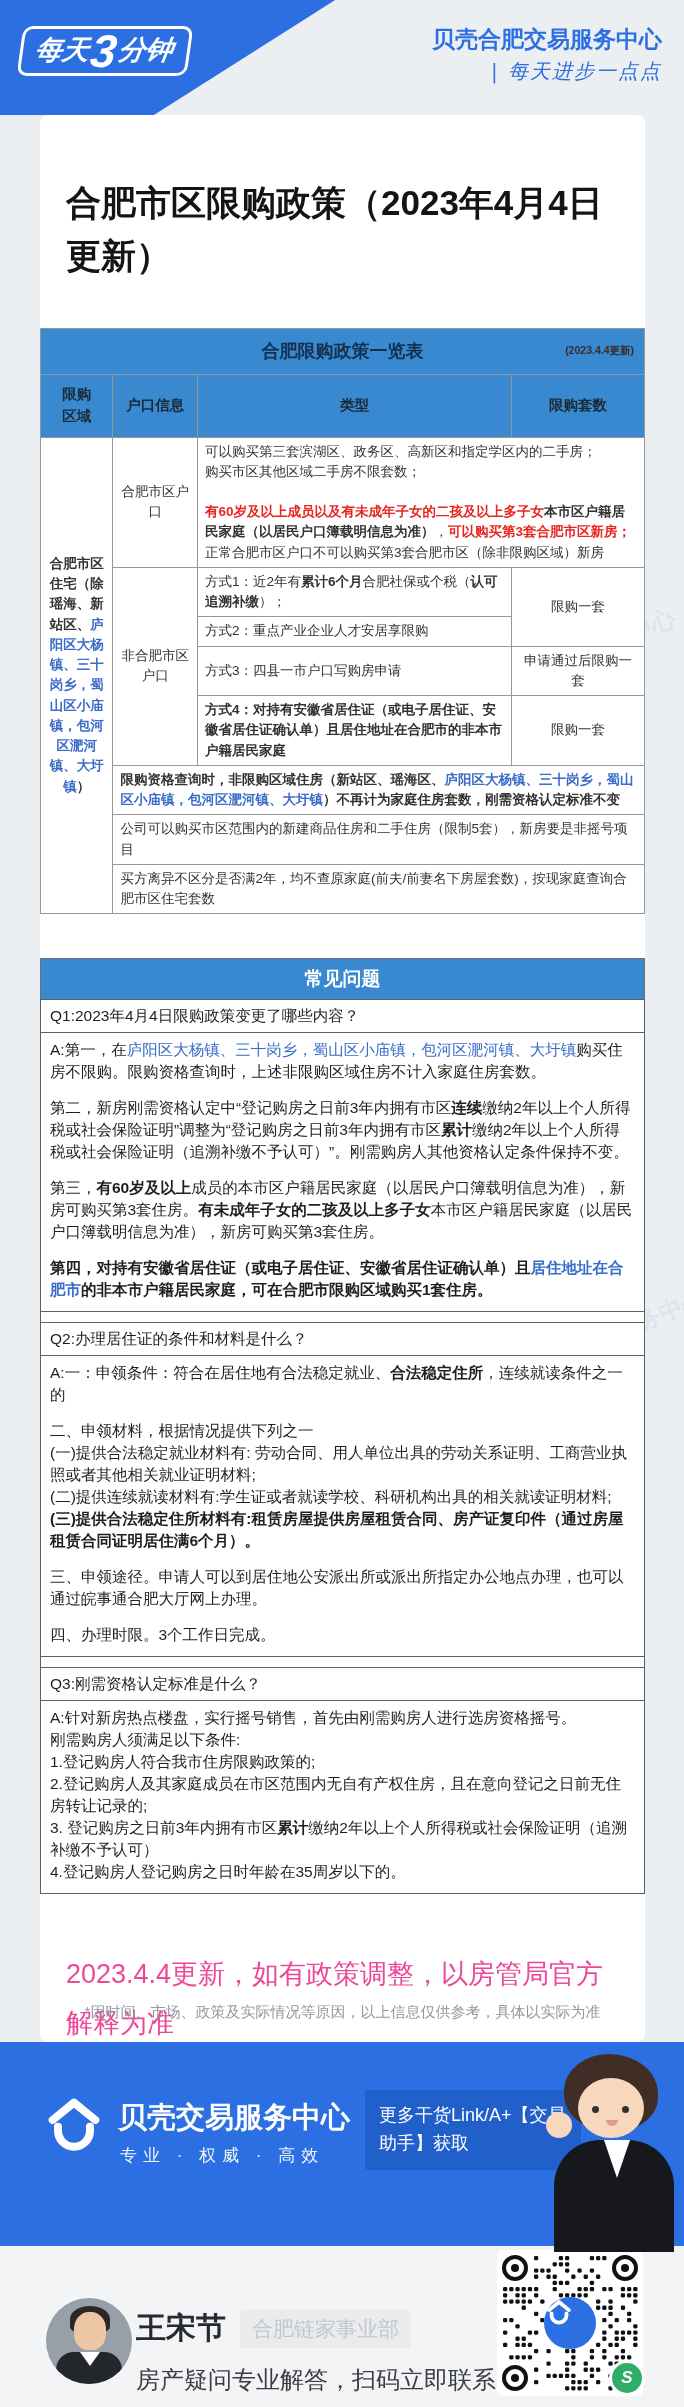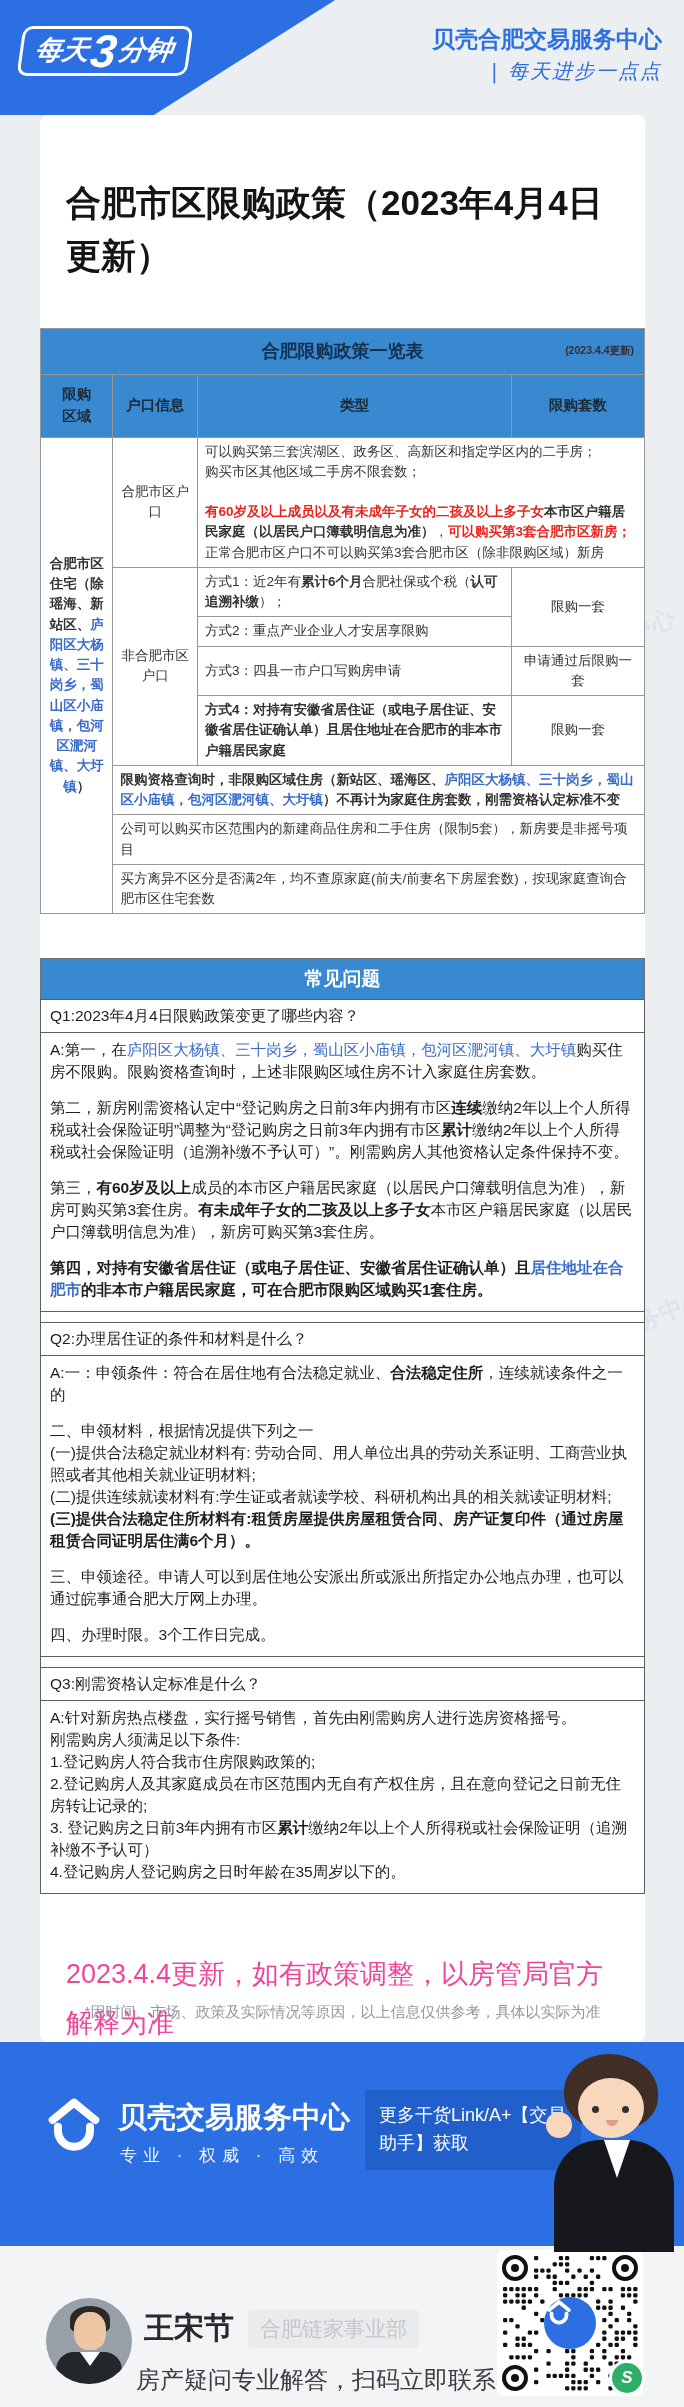--- a/index.html
+++ b/index.html
@@ -89,21 +89,21 @@
   .avatar{position:absolute;left:46px;top:80px;width:86px;height:86px;border-radius:50%;
           background:#97a0a8;overflow:hidden;}
   .av-hair{position:absolute;left:24px;top:8px;width:40px;height:26px;background:#2c2826;
            border-radius:50% 50% 20% 20%;}
   .av-face{position:absolute;left:28px;top:14px;width:32px;height:38px;background:#edc6a4;
            border-radius:46% 46% 42% 42%;}
   .av-body{position:absolute;left:10px;top:54px;width:66px;height:34px;background:#23262b;
            border-radius:18px 18px 0 0;}
   .av-collar{position:absolute;left:34px;top:54px;width:20px;height:14px;background:#fff;
              clip-path:polygon(0 0,100% 0,50% 100%);}
-  .c-row{position:absolute;left:136px;top:90px;display:flex;align-items:center;gap:14px;margin-left:8px;}
+  .c-row{position:absolute;left:136px;top:90px;display:flex;align-items:center;gap:14px;}
   .c-name{font-size:30px;font-weight:bold;color:#26292e;}
   .c-dept{font-size:21px;color:#c3c7cc;background:#e9ebed;border-radius:4px;padding:5px 12px;}
   .c-desc{position:absolute;left:136px;top:146px;font-size:24px;color:#3a3d42;}
   
   .qr{position:absolute;left:497px;top:32px;width:146px;height:146px;background:#fff;
       border-radius:6px;}
   .qr svg{position:absolute;left:0;top:0;}
   .qr-logo{position:absolute;left:47px;top:47px;width:52px;height:52px;border-radius:50%;
            background:#2b6fe3;display:flex;align-items:center;justify-content:center;}
   .qr-green{position:absolute;left:112px;top:110px;width:30px;height:30px;border-radius:50%;

